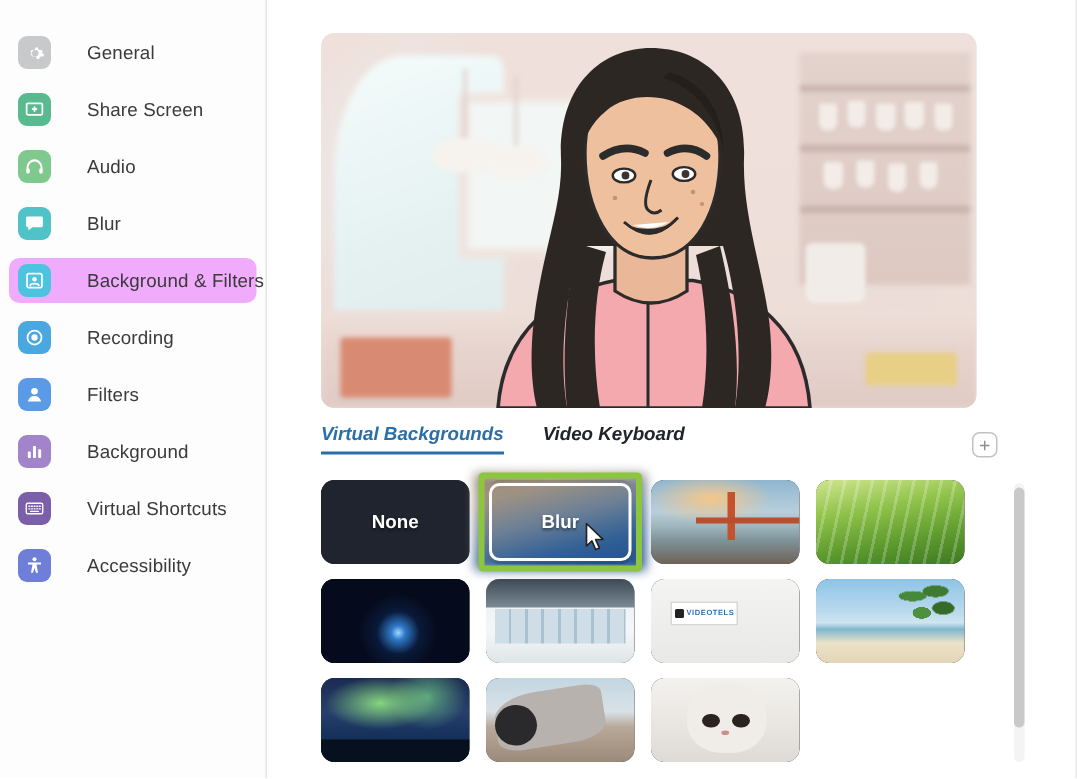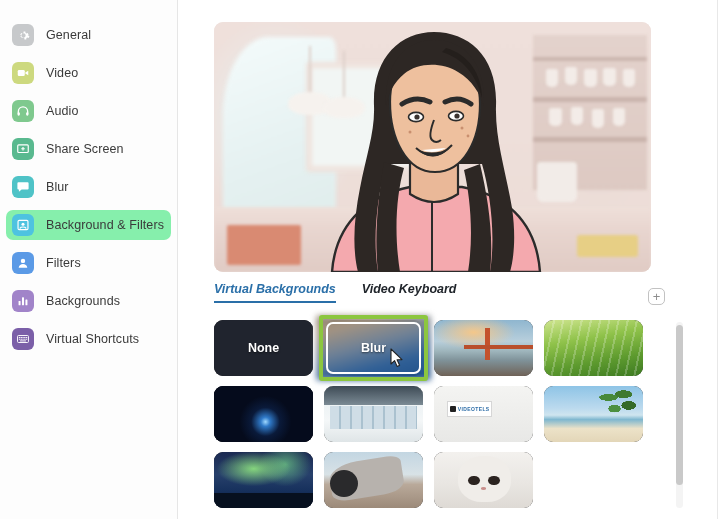--- a/index.html
+++ b/index.html
@@ -25,37 +25,38 @@
     flex: 0 0 178px;
   }
   .nav-item {
     display: flex;
     align-items: center;
     height: 30px;
     margin: 0 6px 8px 6px;
     padding-left: 6px;
     border-radius: 7px;
   }
-  .nav-item.selected { background: #86efac; }
+  .nav-item.selected { background: #f0abfc; }
   .nav-ico {
     width: 22px; height: 22px;
     border-radius: 6px;
     flex: 0 0 22px;
     margin-right: 12px;
     display: flex;
     align-items: center;
     justify-content: center;
     color: #ffffff;
   }
   .nav-ico svg { display: block; }
   .nav-label {
     font-size: 12.5px;
     color: #3a3a3a;
     letter-spacing: .1px;
     white-space: nowrap;
+    margin-left: 12px;
   }
 
   
   #main {
     position: relative;
     flex: 1 1 auto;
     height: 519px;
     background: #ffffff;
     overflow: hidden;
   }
@@ -349,92 +350,101 @@
       <div class="nav-item">
         <span class="nav-ico" style="background: rgb(199, 201, 203);">
           <svg width="13" height="13" viewBox="0 0 24 24" fill="#fff">
             <path d="M12 8a4 4 0 100 8 4 4 0 000-8zm9 4l2 1.6-1.6 2.8-2.4-.6a7.6 7.6 0 01-1.6 1l-.4 2.4h-3.2l-.4-2.4a7.6 7.6 0 01-1.6-1l-2.4.6L6 13.6 8 12 6 10.4 7.8 7.6l2.4.6a7.6 7.6 0 011.6-1l.4-2.4h3.2l.4 2.4c.6.25 1.1.6 1.6 1l2.4-.6L21.4 10.4 19.4 12z"></path>
             <circle cx="12" cy="12" r="3.2" fill="none"></circle>
           </svg>
         </span>
         <span class="nav-label">General</span>
       </div>
       <div class="nav-item">
-        <span class="nav-ico" style="background: rgb(205, 217, 127);">
-          <svg width="14" height="14" viewBox="0 0 24 24" fill="#fff">
-            <rect x="3" y="7" width="12" height="10" rx="2.2"></rect>
-            <path d="M16 11l5-3v8l-5-3z"></path>
-          </svg>
-        </span>
-        <span class="nav-label">Video</span>
+        <span class="nav-ico" style="background: rgb(89, 185, 143);">
+          <svg width="14" height="14" viewBox="0 0 24 24" fill="none" stroke="#fff" stroke-width="2">
+            <rect x="3" y="5" width="18" height="13" rx="1.6"></rect>
+            <path d="M12 8.5v6M9 11.5h6"></path>
+          </svg>
+        </span>
+        <span class="nav-label">Share Screen</span>
       </div>
       <div class="nav-item">
         <span class="nav-ico" style="background: rgb(127, 201, 142);">
           <svg width="14" height="14" viewBox="0 0 24 24" fill="none" stroke="#fff" stroke-width="2.3">
             <path d="M4 16v-3a8 8 0 0116 0v3"></path>
             <rect x="2.6" y="14" width="4" height="6" rx="1.8" fill="#fff" stroke="none"></rect>
             <rect x="17.4" y="14" width="4" height="6" rx="1.8" fill="#fff" stroke="none"></rect>
           </svg>
         </span>
         <span class="nav-label">Audio</span>
-      </div>
-      <div class="nav-item">
-        <span class="nav-ico" style="background: rgb(89, 185, 143);">
-          <svg width="14" height="14" viewBox="0 0 24 24" fill="none" stroke="#fff" stroke-width="2">
-            <rect x="3" y="5" width="18" height="13" rx="1.6"></rect>
-            <path d="M12 8.5v6M9 11.5h6"></path>
-          </svg>
-        </span>
-        <span class="nav-label">Share Screen</span>
       </div>
       <div class="nav-item">
         <span class="nav-ico" style="background: rgb(79, 195, 199);">
           <svg width="14" height="14" viewBox="0 0 24 24" fill="#fff">
             <path d="M4 4h16a1.6 1.6 0 011.6 1.6v9A1.6 1.6 0 0120 16.2H9.6L5 20v-3.8H4A1.6 1.6 0 012.4 14.6v-9A1.6 1.6 0 014 4z"></path>
           </svg>
         </span>
         <span class="nav-label">Blur</span>
       </div>
       <div class="nav-item selected">
         <span class="nav-ico" style="background: rgb(78, 195, 224);">
           <svg width="14" height="14" viewBox="0 0 24 24" fill="none" stroke="#fff" stroke-width="2">
             <rect x="3.5" y="4" width="17" height="16" rx="2"></rect>
             <circle cx="12" cy="10.6" r="2.6" fill="#fff" stroke="none"></circle>
             <path d="M7 17.4c1.4-2.6 8.6-2.6 10 0" stroke-linecap="round"></path>
           </svg>
         </span>
         <span class="nav-label">Background &amp; Filters</span>
       </div>
       <div class="nav-item">
+        <span class="nav-ico" style="background: rgb(74, 168, 224);">
+          <svg width="14" height="14" viewBox="0 0 24 24" fill="none" stroke="#fff" stroke-width="2">
+            <circle cx="12" cy="12" r="8"></circle>
+            <circle cx="12" cy="12" r="3.6" fill="#fff" stroke="none"></circle>
+          </svg>
+        </span>
+        <span class="nav-label">Recording</span>
+      </div>
+      <div class="nav-item">
         <span class="nav-ico" style="background: rgb(91, 154, 230);">
           <svg width="14" height="14" viewBox="0 0 24 24" fill="#fff">
             <circle cx="12" cy="8.4" r="3.8"></circle>
             <path d="M4.6 20c.6-4.3 3.8-6.4 7.4-6.4s6.8 2.1 7.4 6.4z"></path>
           </svg>
         </span>
         <span class="nav-label">Filters</span>
       </div>
       <div class="nav-item">
         <span class="nav-ico" style="background: rgb(161, 132, 201);">
           <svg width="14" height="14" viewBox="0 0 24 24" fill="#fff">
             <rect x="4.4" y="12" width="3.4" height="7.4" rx="1"></rect>
             <rect x="10.3" y="5.6" width="3.4" height="13.8" rx="1"></rect>
             <rect x="16.2" y="9.4" width="3.4" height="10" rx="1"></rect>
           </svg>
         </span>
-        <span class="nav-label">Backgrounds</span>
+        <span class="nav-label">Background</span>
       </div>
       <div class="nav-item">
         <span class="nav-ico" style="background: rgb(123, 95, 168);">
           <svg width="14" height="14" viewBox="0 0 24 24" fill="none" stroke="#fff" stroke-width="1.6">
             <rect x="2.6" y="6" width="18.8" height="12" rx="1.8"></rect>
             <path d="M5.6 9.4h1M8.6 9.4h1M11.6 9.4h1M14.6 9.4h1M17.6 9.4h1M5.6 12.4h1M8.6 12.4h1M11.6 12.4h1M14.6 12.4h1M17.6 12.4h1M7.6 15.3h8.8" stroke-linecap="round"></path>
           </svg>
         </span>
         <span class="nav-label">Virtual Shortcuts</span>
+      </div>
+      <div class="nav-item">
+        <span class="nav-ico" style="background: rgb(111, 127, 216);">
+          <svg width="14" height="14" viewBox="0 0 24 24" fill="#fff">
+            <circle cx="12" cy="4.8" r="2.3"></circle>
+            <path d="M4.6 8.6h14.8v2.2h-5.1l1.7 9.4h-2.3L12 14.6l-1.7 5.6H8l1.7-9.4H4.6z"></path>
+          </svg>
+        </span>
+        <span class="nav-label">Accessibility</span>
       </div>
     </div>
 
   <div id="main">
 
     <div id="preview">
       <div class="scene">
         <div class="bg-room"></div>
         <div class="win"></div>
         <div class="win2"></div>

